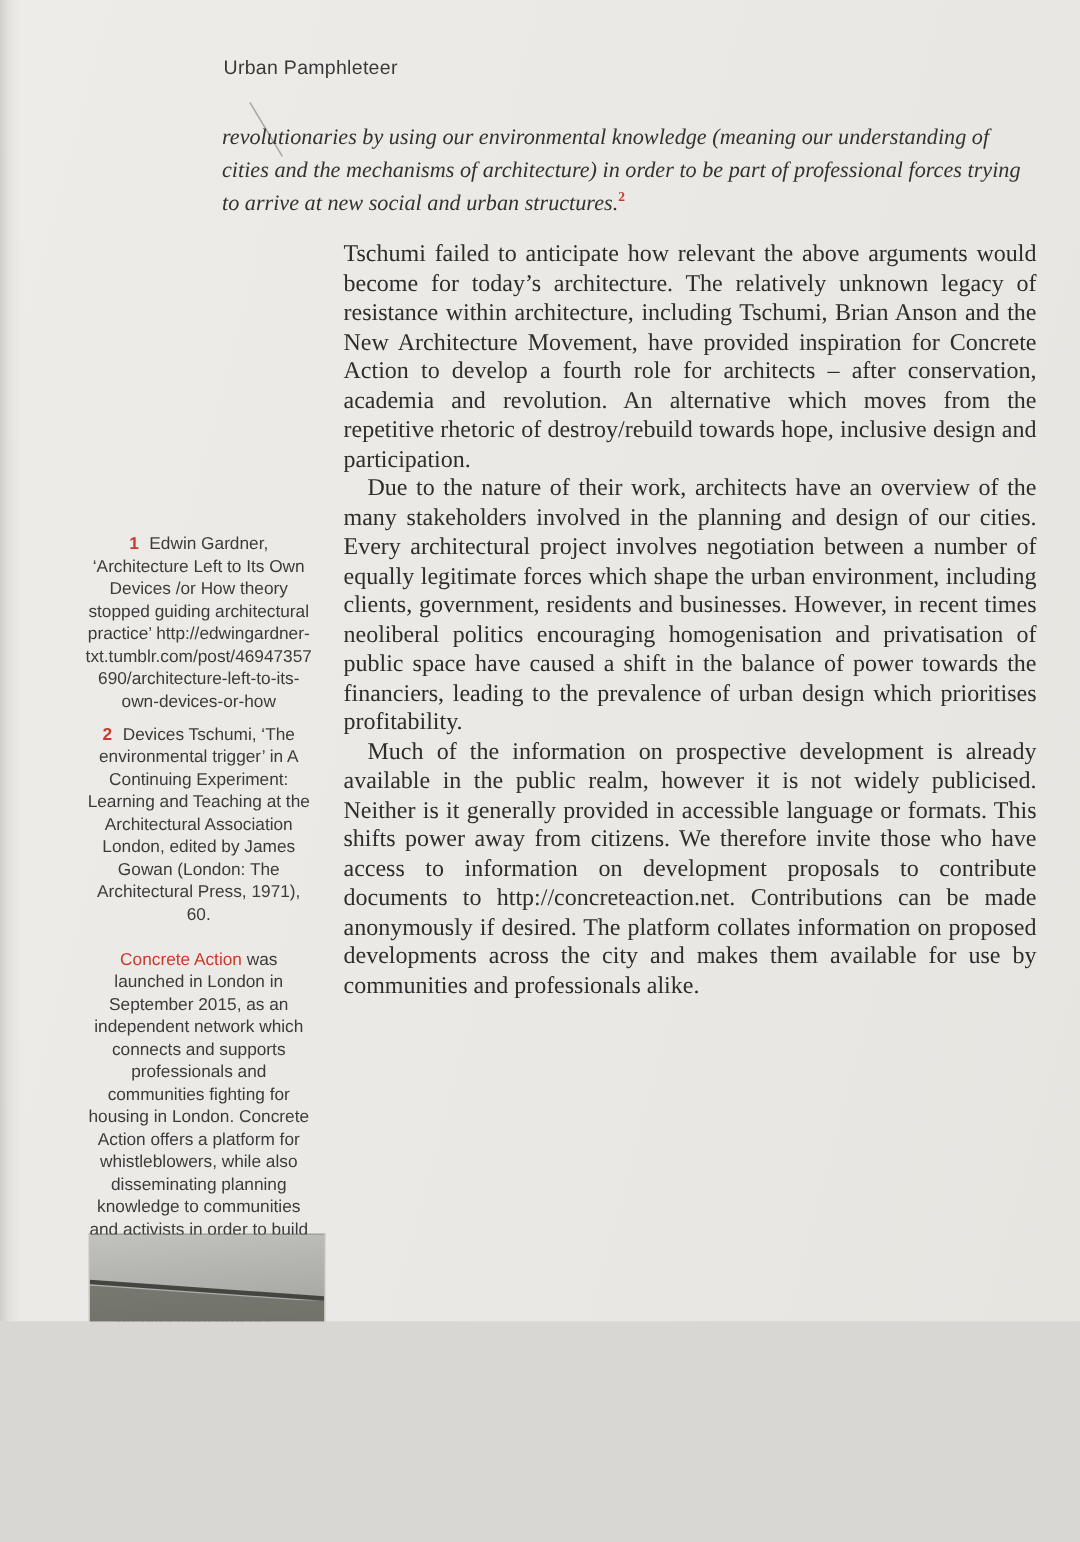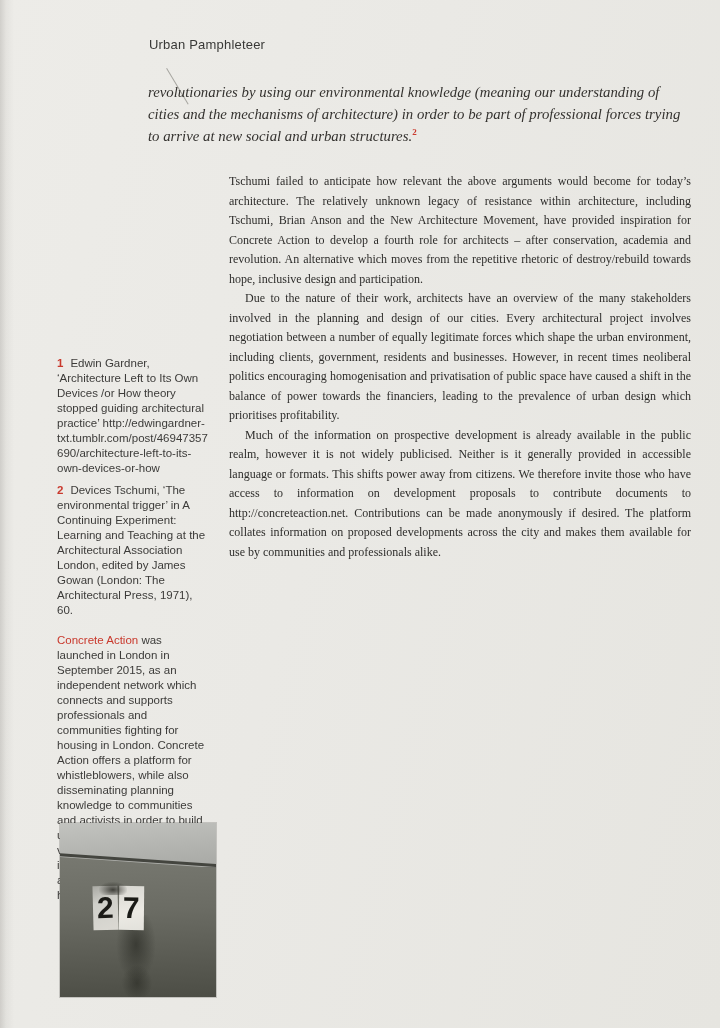--- a/index.html
+++ b/index.html
@@ -1,18 +1,18 @@
 <!DOCTYPE html>
 <html lang="en"><head>
 <meta charset="utf-8">
 <style>
   html,body{margin:0;padding:0;background:#d8d7d3;}
   .page{
     position:relative;
-    width:720px;height:1028px;
+    width:720px;height:881px;
     margin:0 auto;
     background:
       linear-gradient(to right, rgba(60,55,50,0.16) 0px, rgba(60,55,50,0.05) 6px, rgba(60,55,50,0) 14px),
       linear-gradient(105deg, #edecE8 0%, #eae9e5 45%, #e6e5e0 100%);
     overflow:hidden;
     font-family:"Liberation Serif", serif;
     color:#2e2d2b;
   }
   
   .pub-header{
@@ -28,35 +28,36 @@
   .quote{
     position:absolute;left:148px;top:82px;width:542px;
     font-style:italic;font-size:14.8px;line-height:21.8px;color:#34322f;
   }
   .quote sup{
     font-style:normal;font-size:9px;vertical-align:super;line-height:0;
     color:#c9392d;font-weight:bold;
   }
   
   .article{
-    position:absolute;left:148px;top:172px;width:543px;
-    font-size:12px;line-height:19.5px;
+    position:absolute;left:148px;top:160px;width:543px;
+    font-size:16px;line-height:19.5px;
     text-align:justify;
   }
   .article p{margin:0;}
   .article p.indent{text-indent:16px;}
   .wrap-spacer{
     float:left;width:81px;height:480px;margin-top:195px;
   }
   
   .margin-notes{
     position:absolute;left:57px;top:356px;width:151px;
     font-family:"Liberation Sans", sans-serif;
     font-size:11.5px;line-height:15px;color:#3c3b39;
     overflow-wrap:anywhere;
+    text-align:center;
   }
   .note{margin:0 0 7px 0;}
   .note-num{color:#c9392d;font-weight:bold;margin-right:7px;}
   .note .it{}
   .bio{margin-top:15px;}
   .bio-name{color:#c9392d;font-weight:normal;}
   
   .photo{
     position:absolute;left:60px;top:823px;width:156px;height:174px;
     background:#6e6f69;overflow:hidden;

